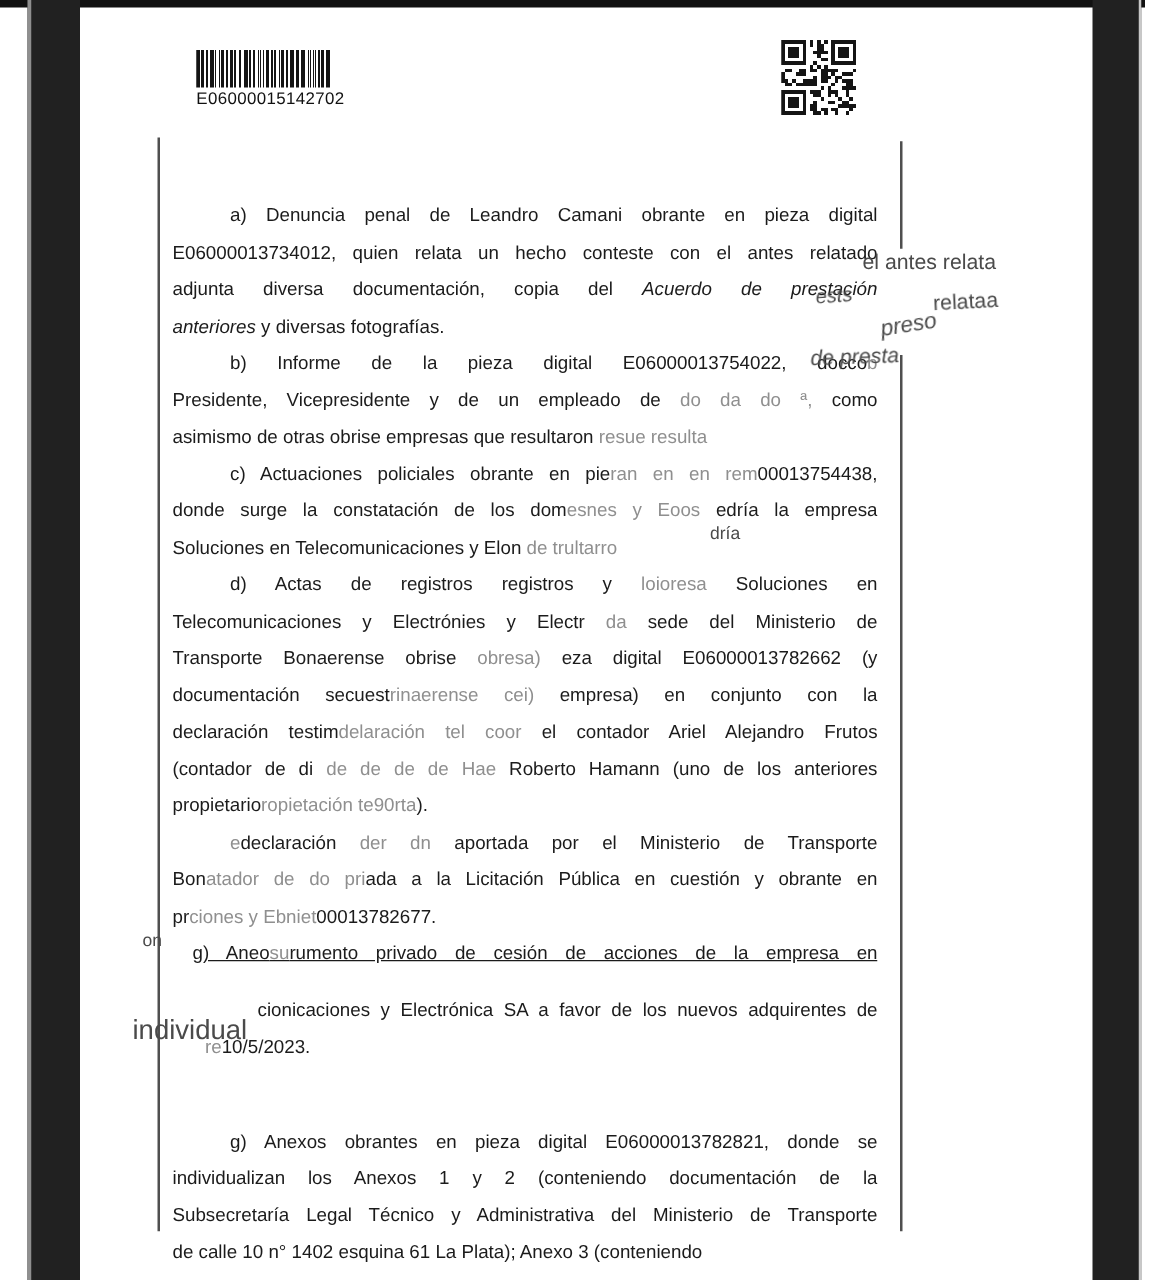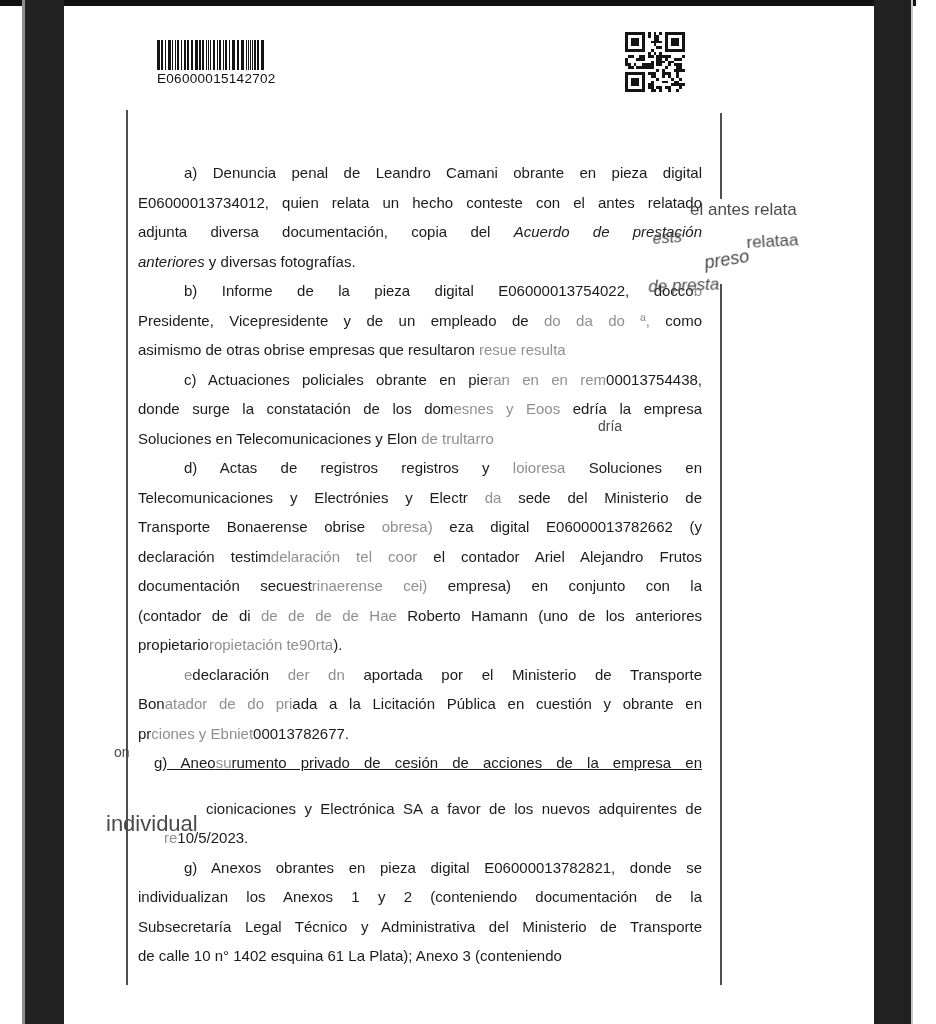--- a/index.html
+++ b/index.html
@@ -255,47 +255,47 @@
       </div>
       <div>
         <div class="line" style="padding-left: 46px;"><span>c) Actuaciones policiales obrante en pie</span><span class="ghost-run">ran en en rem</span><span>00013754438,</span></div>
         <div class="line"><span>donde surge la constatación de los dom</span><span class="ghost-run">esnes y Eoos</span><span> edría la empresa</span></div>
         <div class="line last"><span>Soluciones en Telecomunicaciones y Elon</span><span class="ghost-run"> de trultarro</span></div>
       </div>
       <div>
         <div class="line" style="padding-left: 46px;"><span>d) Actas de registros registros y </span><span class="ghost-run">loioresa</span><span> Soluciones en</span></div>
         <div class="line"><span>Telecomunicaciones y Electrónies y Electr </span><span class="ghost-run">da</span><span> sede del Ministerio de</span></div>
         <div class="line"><span>Transporte Bonaerense obrise </span><span class="ghost-run">obresa)</span><span> eza digital E06000013782662 (y</span></div>
+        <div class="line"><span>documentación secuest</span><span class="ghost-run">rinaerense cei)</span><span> empresa) en conjunto con la</span></div>
         <div class="line"><span>declaración testim</span><span class="ghost-run">delaración tel coor</span><span> el contador Ariel Alejandro Frutos</span></div>
-        <div class="line"><span>documentación secuest</span><span class="ghost-run">rinaerense cei)</span><span> empresa) en conjunto con la</span></div>
         <div class="line"><span>(contador de di </span><span class="ghost-run">de de de de Hae</span><span> Roberto Hamann (uno de los anteriores</span></div>
         <div class="line last"><span>propietario</span><span class="ghost-run">ropietación te90rta</span><span>).</span></div>
       </div>
       <div>
         <div class="line" style="padding-left: 46px;"><span class="ghost-run">e</span><span>declaración </span><span class="ghost-run">der dn</span><span> aportada por el Ministerio de Transporte</span></div>
         <div class="line"><span>Bon</span><span class="ghost-run">atador de do pri</span><span>ada a la Licitación Pública en cuestión y obrante en</span></div>
         <div class="line last"><span>pr</span><span class="ghost-run">ciones y Ebniet</span><span>00013782677.</span></div>
       </div>
       <div>
         <div class="line" style="padding-left: 16px; text-decoration: underline;"><span>g) Aneo</span><span class="ghost-run">su</span><span>rumento privado de cesión de acciones de la empresa en</span></div>
         <div class="line" style="padding-left: 68px; margin-top: 16px;"><span>cionicaciones y Electrónica SA a favor de los nuevos adquirentes de</span></div>
         <div class="line last" style="padding-left: 26px;"><span class="ghost-run">re</span><span>10/5/2023.</span></div>
       </div>
       <div>
-        <div class="line" style="padding-left: 46px;"><span>g) Anexos obrantes en pieza digital E06000013782821, donde se</span></div>
+        <div class="line" style="padding-left: 46px; margin-top: 46px;"><span>g) Anexos obrantes en pieza digital E06000013782821, donde se</span></div>
         <div class="line"><span>individualizan los Anexos 1 y 2 (conteniendo documentación de la</span></div>
         <div class="line"><span>Subsecretaría Legal Técnico y Administrativa del Ministerio de Transporte</span></div>
         <div class="line last"><span>de calle 10 n° 1402 esquina 61 La Plata); Anexo 3 (conteniendo</span></div>
       </div>
     </div>
 
   <div class="ghost-layer">
       <span class="ghost-abs" style="left: 690px; top: 200px; font-size: 17px;">el antes relata</span>
       <span class="ghost-abs it" style="left: 652px; top: 230px; font-size: 16px; transform: rotate(-4deg);">ests</span>
       <span class="ghost-abs" style="left: 746px; top: 233px; font-size: 17px; transform: rotate(-3deg);">relataa</span>
       <span class="ghost-abs it" style="left: 703px; top: 253px; font-size: 18px; transform: rotate(-9deg);">preso</span>
       <span class="ghost-abs it" style="left: 648px; top: 277px; font-size: 17px; transform: rotate(-2deg);">de presta</span>
-      <span class="ghost-abs" style="left: 598px; top: 418px; font-size: 14px;">dría</span>
+      <span class="ghost-abs" style="left: 568px; top: 418px; font-size: 14px;">dría</span>
       <span class="ghost-abs" style="left: 114px; top: 744px; font-size: 14px;">on</span>
       <span class="ghost-abs" style="left: 106px; top: 811px; font-size: 22px;">individual</span>
     </div>
 
 </div>
 
 </body></html>

